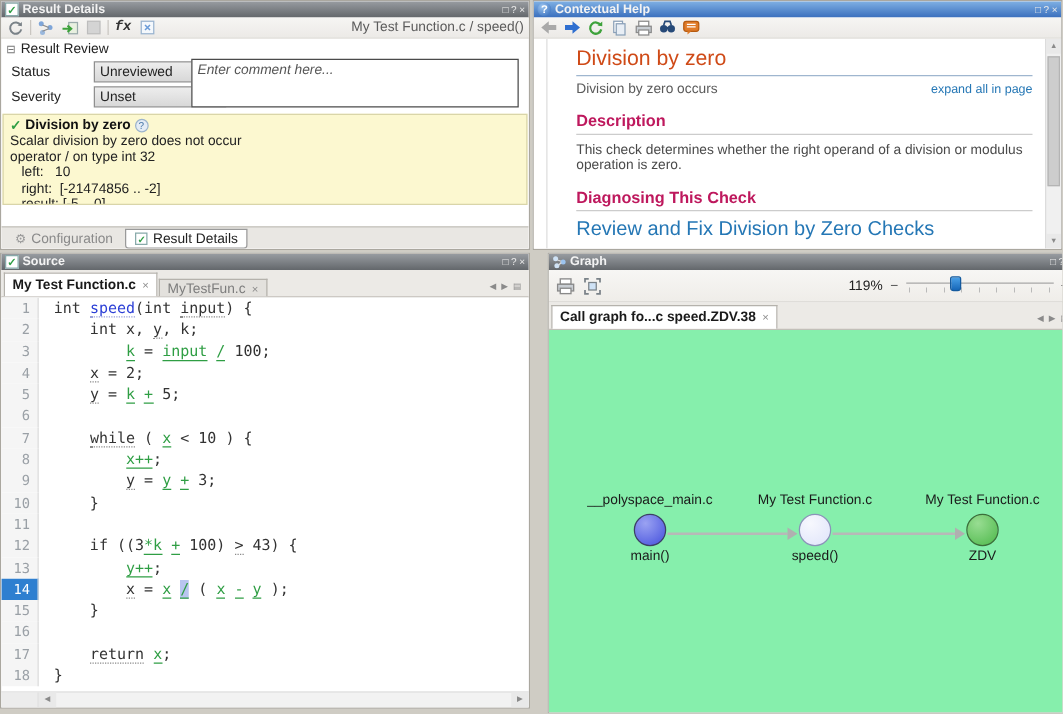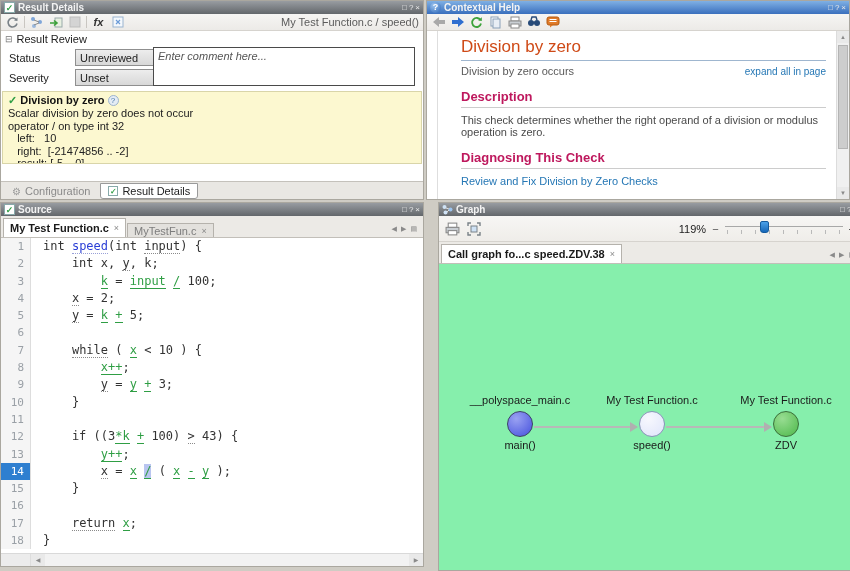--- a/index.html
+++ b/index.html
@@ -23,21 +23,21 @@
   .hicon { display:inline-block; width:11px; height:11px; line-height:10px; text-align:center; font-size:9px; }
   .hicon.checkbox { background:#fff; border:1px solid #8aa; color:#2f9e44; font-weight:bold; }
   .hicon.qball { background:radial-gradient(circle at 35% 30%, #9cc4ef, #2c66b8); border-radius:50%; color:#fff; font-weight:bold; }
 
   .toolbar { flex:0 0 17px; background:linear-gradient(#f6f5f3,#eceae7); border-bottom:1px solid #d6d3ce;
              display:flex; align-items:center; padding:0 4px; gap:4px; font-size:11px; }
   .toolbar .sep { width:1px; height:12px; background:#c9c6c1; }
   .toolbar .spacer { flex:1 1 auto; }
   .tbicon { display:inline-flex; align-items:center; justify-content:center; width:15px; height:14px; }
   .context-label { color:#5b5b5b; font-size:11px; white-space:nowrap; }
-  .fx { font-family:Liberation Sans, sans-serif; font-style:italic; font-weight:bold; font-size:11px; color:#333; }
+  .fx { font-family:Liberation Mono, monospace; font-style:italic; font-weight:bold; font-size:11px; color:#333; }
 
   
   .rd-body { position:relative; flex:1 1 auto; background:#fff; overflow:hidden; }
   .rd-section { height:15px; display:flex; align-items:center; gap:4px; padding:1px 4px; font-size:11px; color:#222; }
   .collapse-box { font-size:9px; color:#777; }
   .rd-form { position:relative; height:44px; }
   .rd-label { position:absolute; left:8px; font-size:11px; color:#222; }
   .dropdown { position:absolute; left:74px; width:106px; height:17px; border:1px solid #8f8f8f;
               background:linear-gradient(#ededed,#d8d8d8); font-size:11px; color:#222;
               display:flex; align-items:center; padding:0 4px; justify-content:space-between; cursor:default; }
@@ -64,21 +64,21 @@
   
   .help-body { position:relative; flex:1 1 auto; background:#fff; overflow:hidden; }
   .help-margin-line { position:absolute; left:10px; top:0; bottom:0; width:1px; background:#dedede; }
   .help-content { position:absolute; left:11px; right:13px; top:0; bottom:0; padding:6px 10px 0 23px; overflow:hidden; }
   .help-h1 { color:#cf4a17; font-size:17px; font-weight:normal; padding-bottom:3px; border-bottom:1px solid #9fb6cf; }
   .help-subrow { display:flex; justify-content:space-between; align-items:baseline; margin-top:4px; }
   .help-sub { color:#5a5a5a; font-size:11px; }
   .help-link { color:#2577b5; font-size:10px; cursor:pointer; }
   .help-h2 { margin-top:12px; font-size:13px; font-weight:bold; color:#be185d; padding-bottom:3px; border-bottom:1px solid #cccccc; }
   .help-p { margin-top:6px; font-size:11px; color:#4a4a4a; }
-  .help-a { margin-top:6px; font-size:11px; color:#2577b5; cursor:pointer; }
+  .help-a { margin-top:6px; font-size:16px; color:#2577b5; cursor:pointer; }
   .vscroll { position:absolute; right:0; top:0; bottom:0; width:13px; background:#f0f0f0; border-left:1px solid #dcdcdc; }
   .vscroll .btn { position:absolute; left:0; right:0; height:12px; background:#e9e9e9; color:#8a8a8a;
                   font-size:6px; text-align:center; line-height:12px; }
   .vscroll .btn.down { bottom:0; }
   .vscroll .thumb { position:absolute; left:1px; right:1px; top:14px; height:104px; background:#cdcdcd; border:1px solid #b4b4b4; }
 
   
   .tabstrip { flex:0 0 20px; background:#eceae6; border-bottom:1px solid #c2bfb9; display:flex; align-items:flex-end; padding:2px 3px 0 2px; gap:1px; }
   .tab { display:flex; align-items:center; gap:5px; height:14px; padding:0 6px; font-size:11px; color:#7d7d7d;
          border:1px solid #b5b2ac; border-bottom:none; background:#e3e1dd; cursor:default; white-space:nowrap; }

